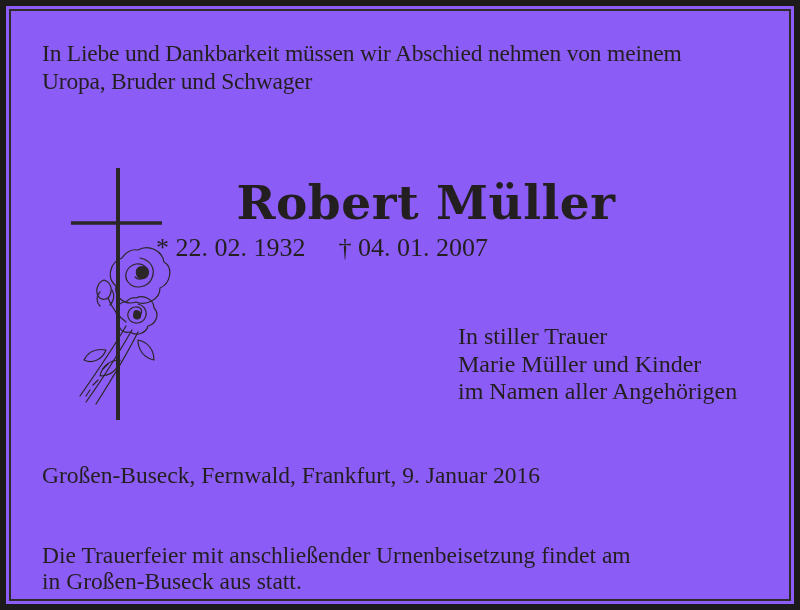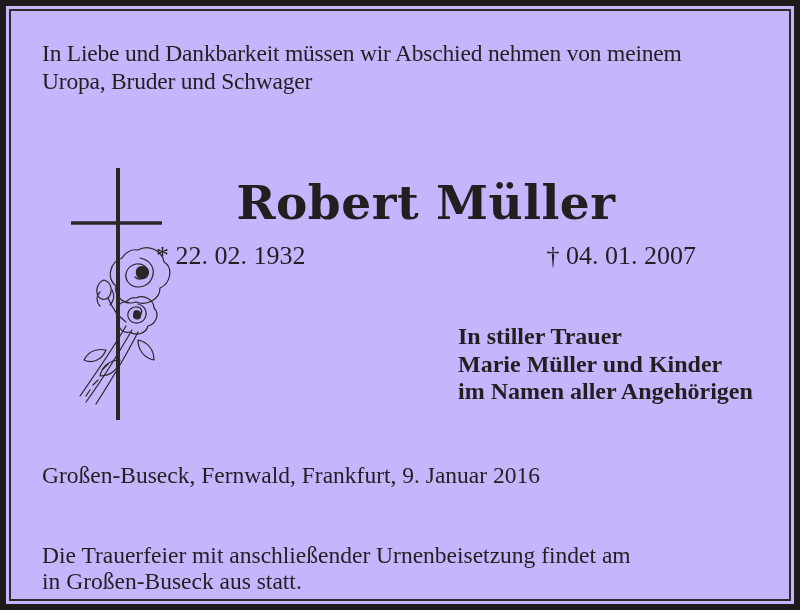--- a/index.html
+++ b/index.html
@@ -4,21 +4,21 @@
 <style>
   html, body {
     margin: 0;
     padding: 0;
     background: #ffffff;
   }
   .page {
     position: relative;
     width: 800px;
     height: 610px;
-    background: #c4b5fd;
+    background: #8b5cf6;
     box-sizing: border-box;
     border: 6px solid #1d1a1b;
     font-family: "Liberation Serif", "DejaVu Serif", serif;
     color: #231f20;
     overflow: hidden;
   }
   .inner-frame {
     position: absolute;
     inset: 3px;
     border: 2px solid #2e2a2b;
@@ -49,35 +49,34 @@
   }
   .deceased-name {
     margin: 1px;
     font-size: 47px;
     line-height: 52px;
     font-weight: bold;
     letter-spacing: 0.5px;
     font-family: "DejaVu Serif", "Liberation Serif", serif;
   }
   .dates-row {
-    margin-top: 12px;
+    margin-top: 4px;
     display: flex;
-    justify-content: space-between;
+    justify-content: flex-start;
     gap: 33px;
     font-size: 26px;
     line-height: 30px;
   }
   .mourners {
     position: absolute;
     left: 452px;
     top: 317px;
     font-size: 24px;
     line-height: 27.5px;
     white-space: nowrap;
-    font-weight: bold;
   }
   .places-line {
     position: absolute;
     left: 36px;
     top: 455px;
     font-size: 23.5px;
     line-height: 28px;
     white-space: nowrap;
   }
   .funeral {

